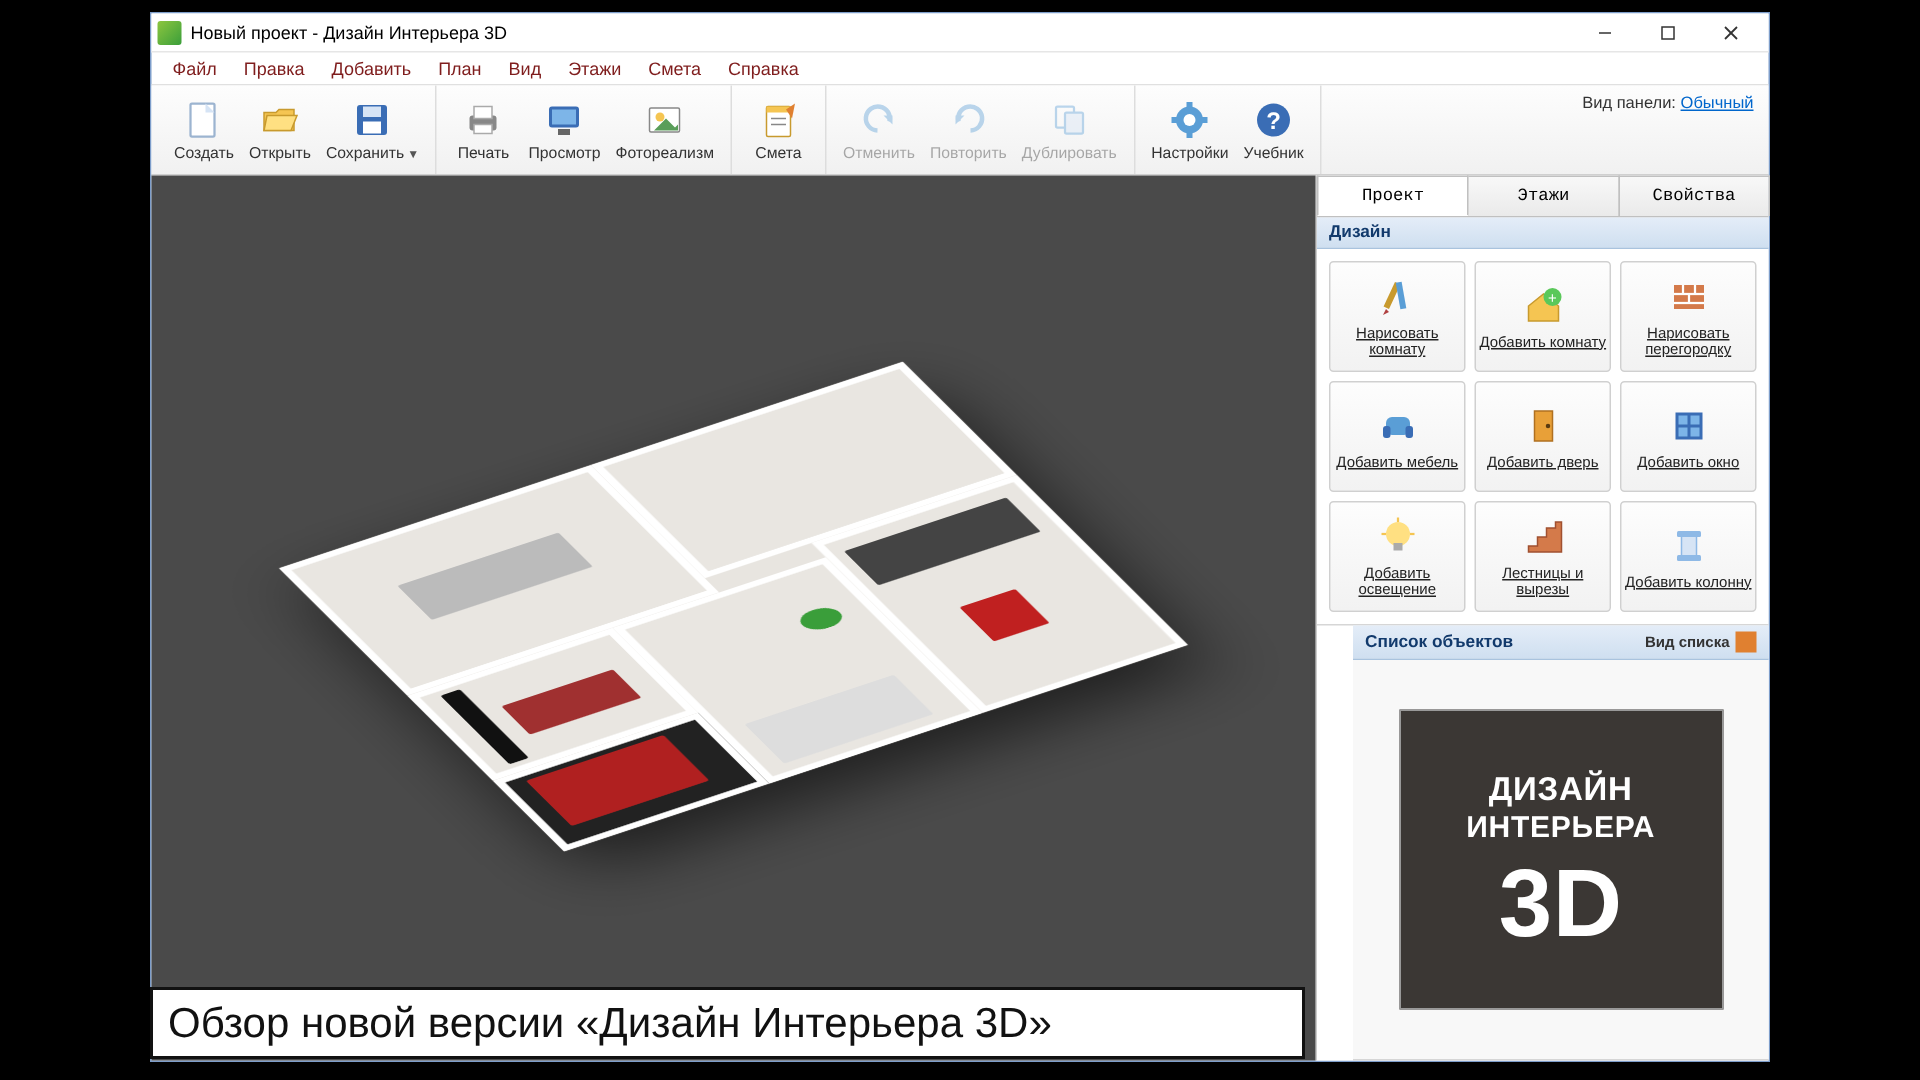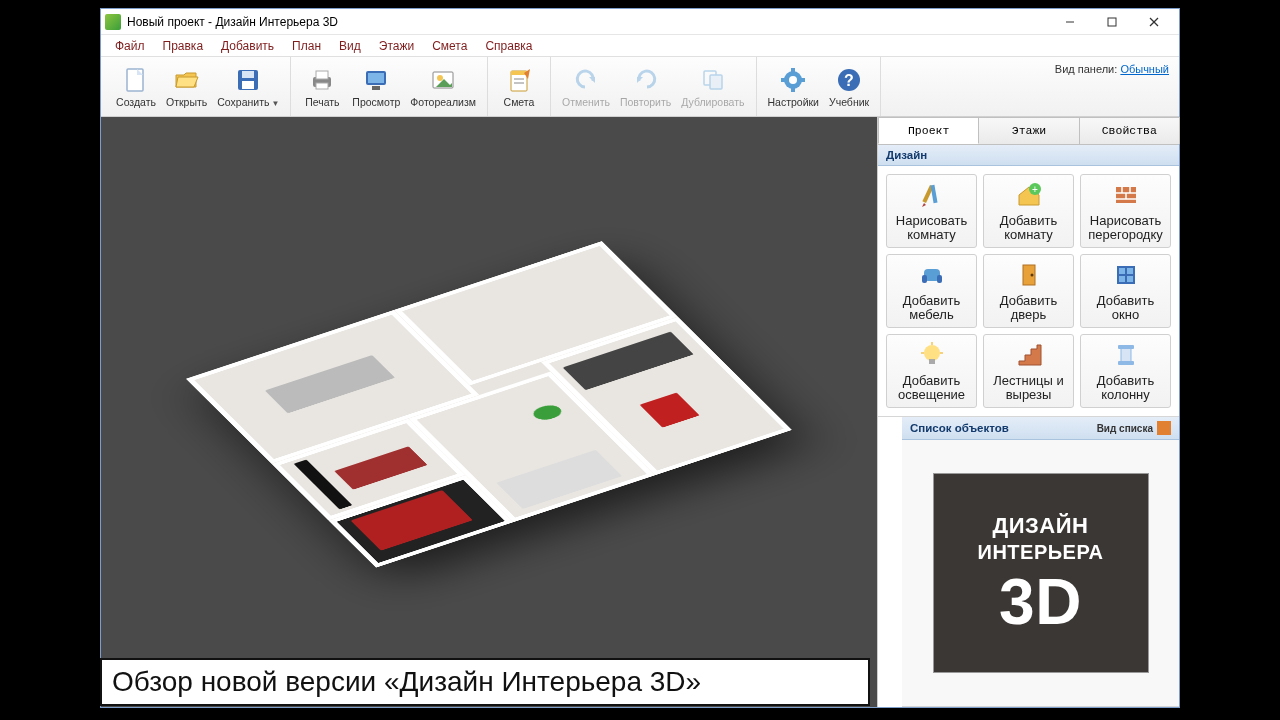--- a/index.html
+++ b/index.html
@@ -183,21 +183,21 @@
   border-radius: 3px;
   display: flex;
   flex-direction: column;
   align-items: center;
   justify-content: center;
   height: 74px;
   padding: 4px 2px;
   text-align: center;
 }
 .design-icon { width: 30px; height: 30px; margin-bottom: 4px; display: flex; align-items: center; justify-content: center; }
-.design-label { font-size: 13px; line-height: 1.1; color: #222; }
+.design-label { font-size: 10px; line-height: 1.1; color: #222; text-decoration: underline; }
 
 .object-list-body {
   flex: 1;
   padding: 8px;
   display: flex;
   align-items: center;
   justify-content: center;
   background: #f8f8f8;
 }
 .promo {

